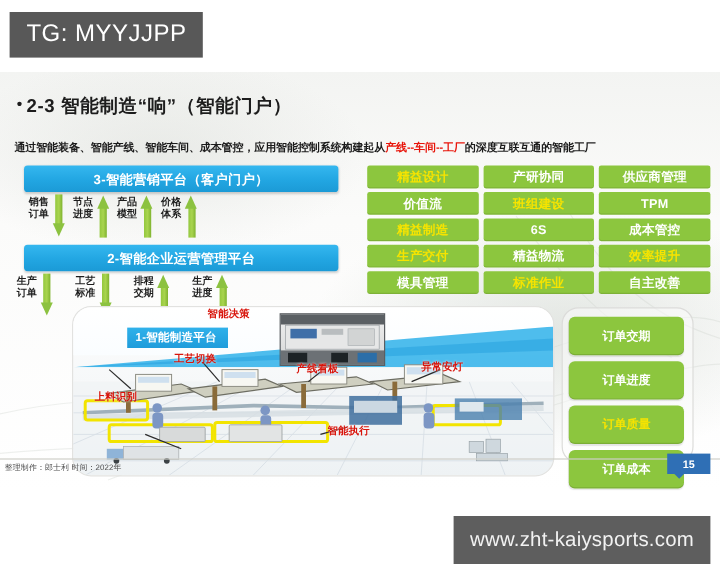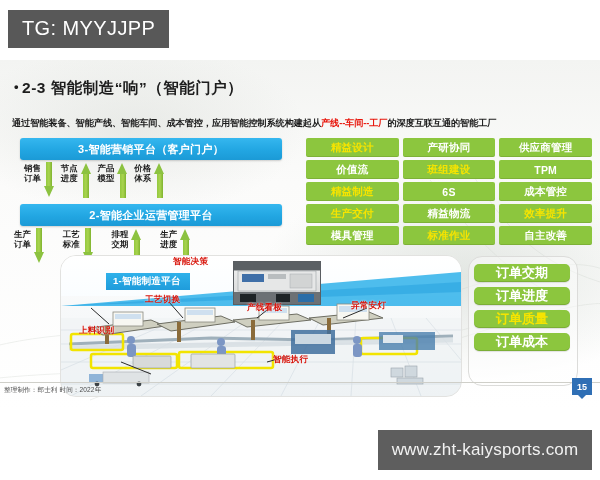--- a/index.html
+++ b/index.html
@@ -119,38 +119,38 @@
     position:absolute;left:172px;top:5px;width:86px;height:42px;
     background:linear-gradient(180deg,#6f7377 0%,#55595d 18%,#e9eaea 22%,#dcdddd 72%,#7a7e82 100%);
     border:1px solid #5a5e62;
   }
   
   #order-col{
     position:absolute;left:474px;top:204px;width:96px;
     display:flex;flex-direction:column;gap:5px;
   }
   .order-box{
-    height:18px;border-radius:5px;
+    height:32px;border-radius:5px;
     display:flex;align-items:center;justify-content:center;
-    font-size:13px;font-weight:bold;white-space:nowrap;
+    font-size:10px;font-weight:bold;white-space:nowrap;
     box-shadow:inset 0 -1px 0 rgba(0,0,0,.12),0 1px 1px rgba(0,0,0,.10);
   }
   #order-frame{
     position:absolute;left:468px;top:196px;width:108px;height:128px;
     border:1.4px solid #dcdcda;border-radius:14px;background:rgba(255,255,255,.45);
   }
   
   #footer-rule{position:absolute;left:0;top:322px;width:600px;height:1px;background:#cfcfc9;}
   #credit{
     position:absolute;left:4px;top:326px;
     font-size:6.6px;color:#4e4e4e;white-space:nowrap;letter-spacing:.1px;
   }
   #page-badge{
     position:absolute;right:8px;top:318px;
-    width:20px;height:17px;background:#2f6fb5;color:#ffffff;
+    width:36px;height:17px;background:#2f6fb5;color:#ffffff;
     font-size:9px;font-weight:bold;
     display:flex;align-items:center;justify-content:center;
   }
   #page-badge:after{
     content:"";position:absolute;left:6px;bottom:-4px;
     border-left:4px solid transparent;border-right:4px solid transparent;
     border-top:4px solid #2f6fb5;
   }
   
   #watermark{

